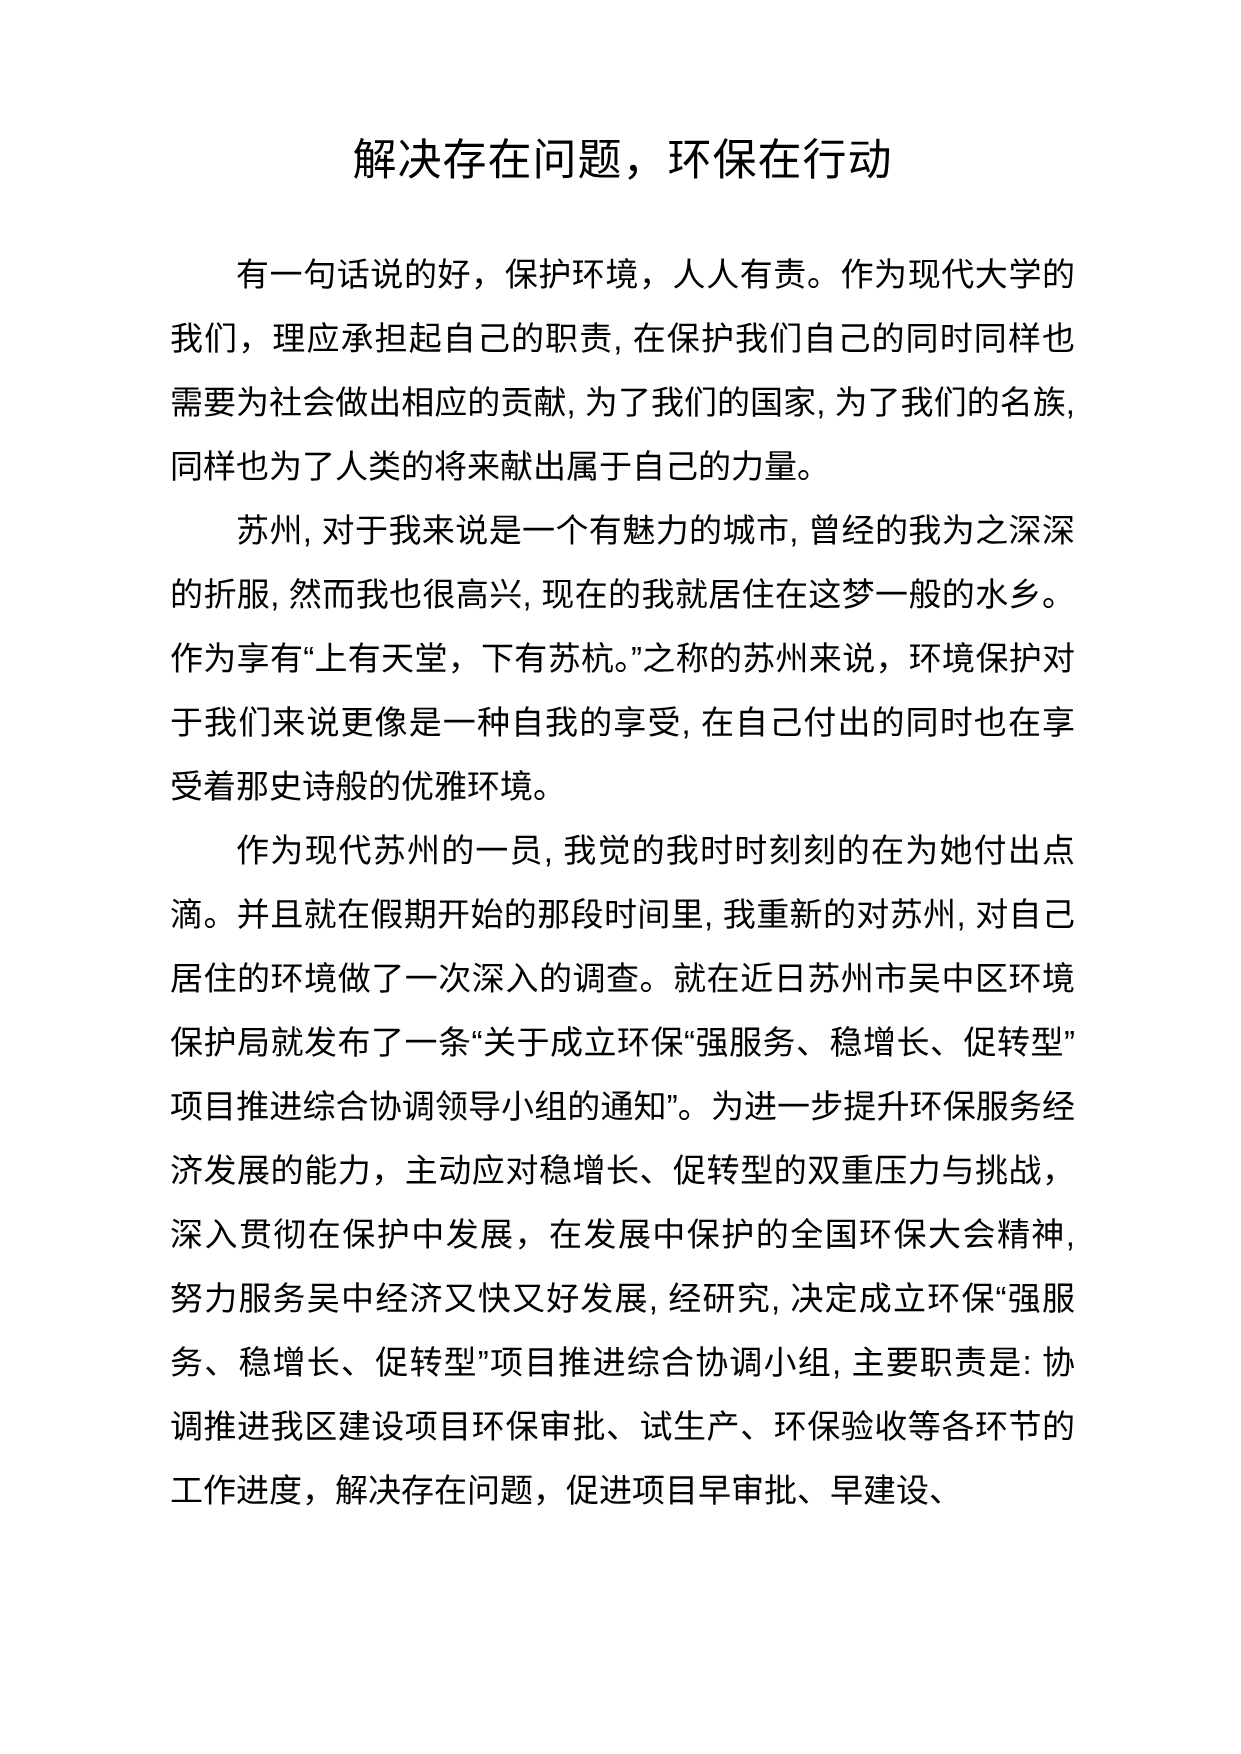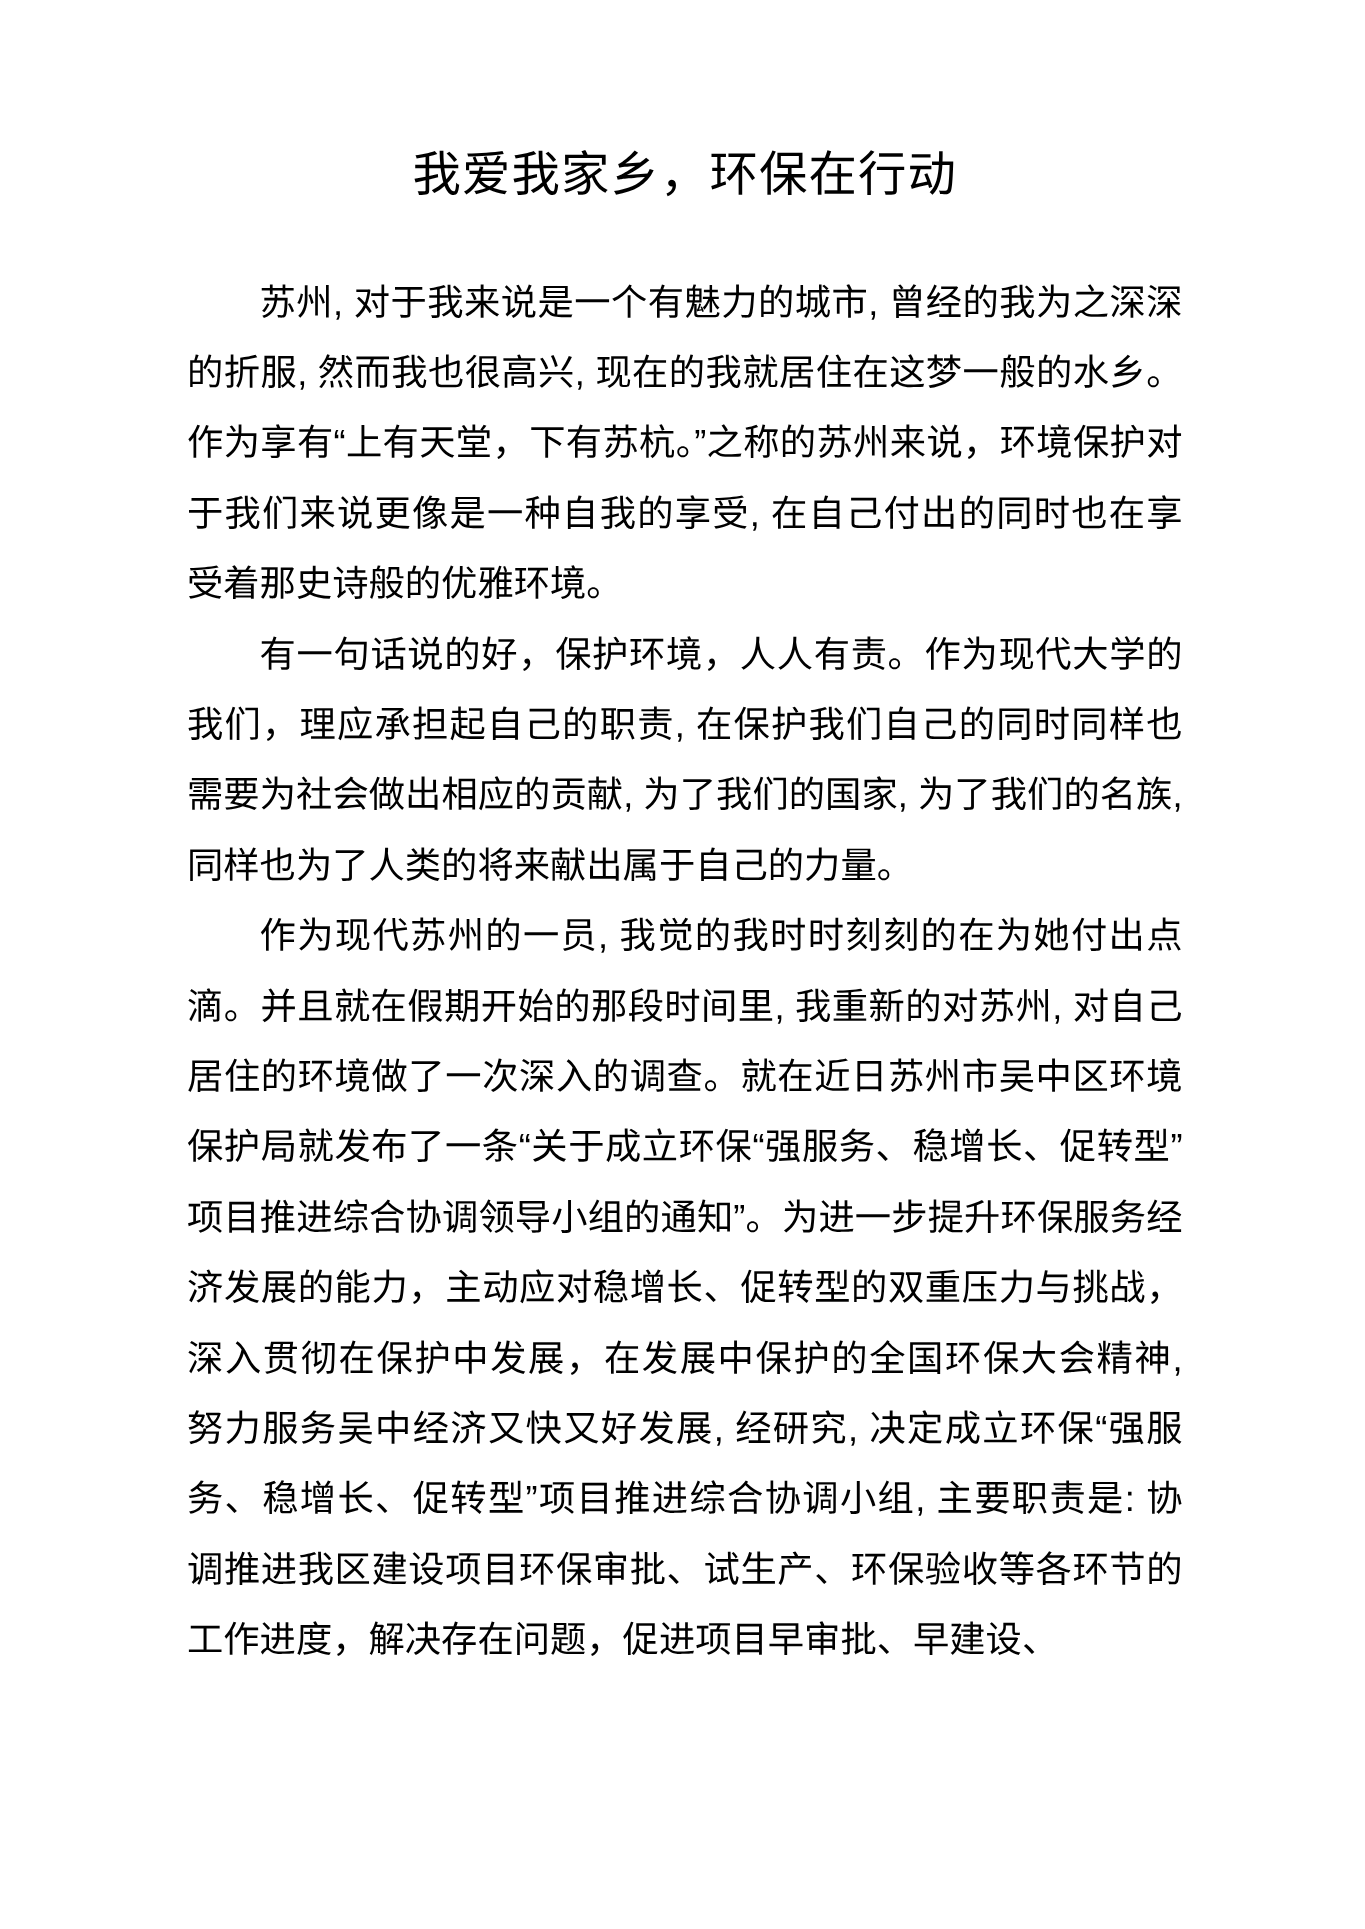--- a/index.html
+++ b/index.html
@@ -41,19 +41,19 @@
     text-justify: inter-ideograph;
     text-indent: 2em;
     word-break: break-all;
     overflow-wrap: break-word;
   }
 </style>
 </head>
 <body>
 
 <div class="page">
-  <h1 class="doc-title">我爱我家乡，环保在行动</h1>
+  <h1 class="doc-title">解决存在问题，环保在行动</h1>
   <div class="doc-body">
+    <p class="para">有一句话说的好，保护环境，人人有责。作为现代大学的我们，理应承担起自己的职责, 在保护我们自己的同时同样也需要为社会做出相应的贡献, 为了我们的国家, 为了我们的名族, 同样也为了人类的将来献出属于自己的力量。</p>
     <p class="para">苏州, 对于我来说是一个有魅力的城市, 曾经的我为之深深的折服, 然而我也很高兴, 现在的我就居住在这梦一般的水乡。作为享有“上有天堂，下有苏杭。”之称的苏州来说，环境保护对于我们来说更像是一种自我的享受, 在自己付出的同时也在享受着那史诗般的优雅环境。</p>
-    <p class="para">有一句话说的好，保护环境，人人有责。作为现代大学的我们，理应承担起自己的职责, 在保护我们自己的同时同样也需要为社会做出相应的贡献, 为了我们的国家, 为了我们的名族, 同样也为了人类的将来献出属于自己的力量。</p>
     <p class="para">作为现代苏州的一员, 我觉的我时时刻刻的在为她付出点滴。并且就在假期开始的那段时间里, 我重新的对苏州, 对自己居住的环境做了一次深入的调查。就在近日苏州市吴中区环境保护局就发布了一条“关于成立环保“强服务、稳增长、促转型”项目推进综合协调领导小组的通知”。为进一步提升环保服务经济发展的能力，主动应对稳增长、促转型的双重压力与挑战，深入贯彻在保护中发展，在发展中保护的全国环保大会精神, 努力服务吴中经济又快又好发展, 经研究, 决定成立环保“强服务、稳增长、促转型”项目推进综合协调小组, 主要职责是: 协调推进我区建设项目环保审批、试生产、环保验收等各环节的工作进度，解决存在问题，促进项目早审批、早建设、</p>
   </div>
 </div>
 
 </body></html>

